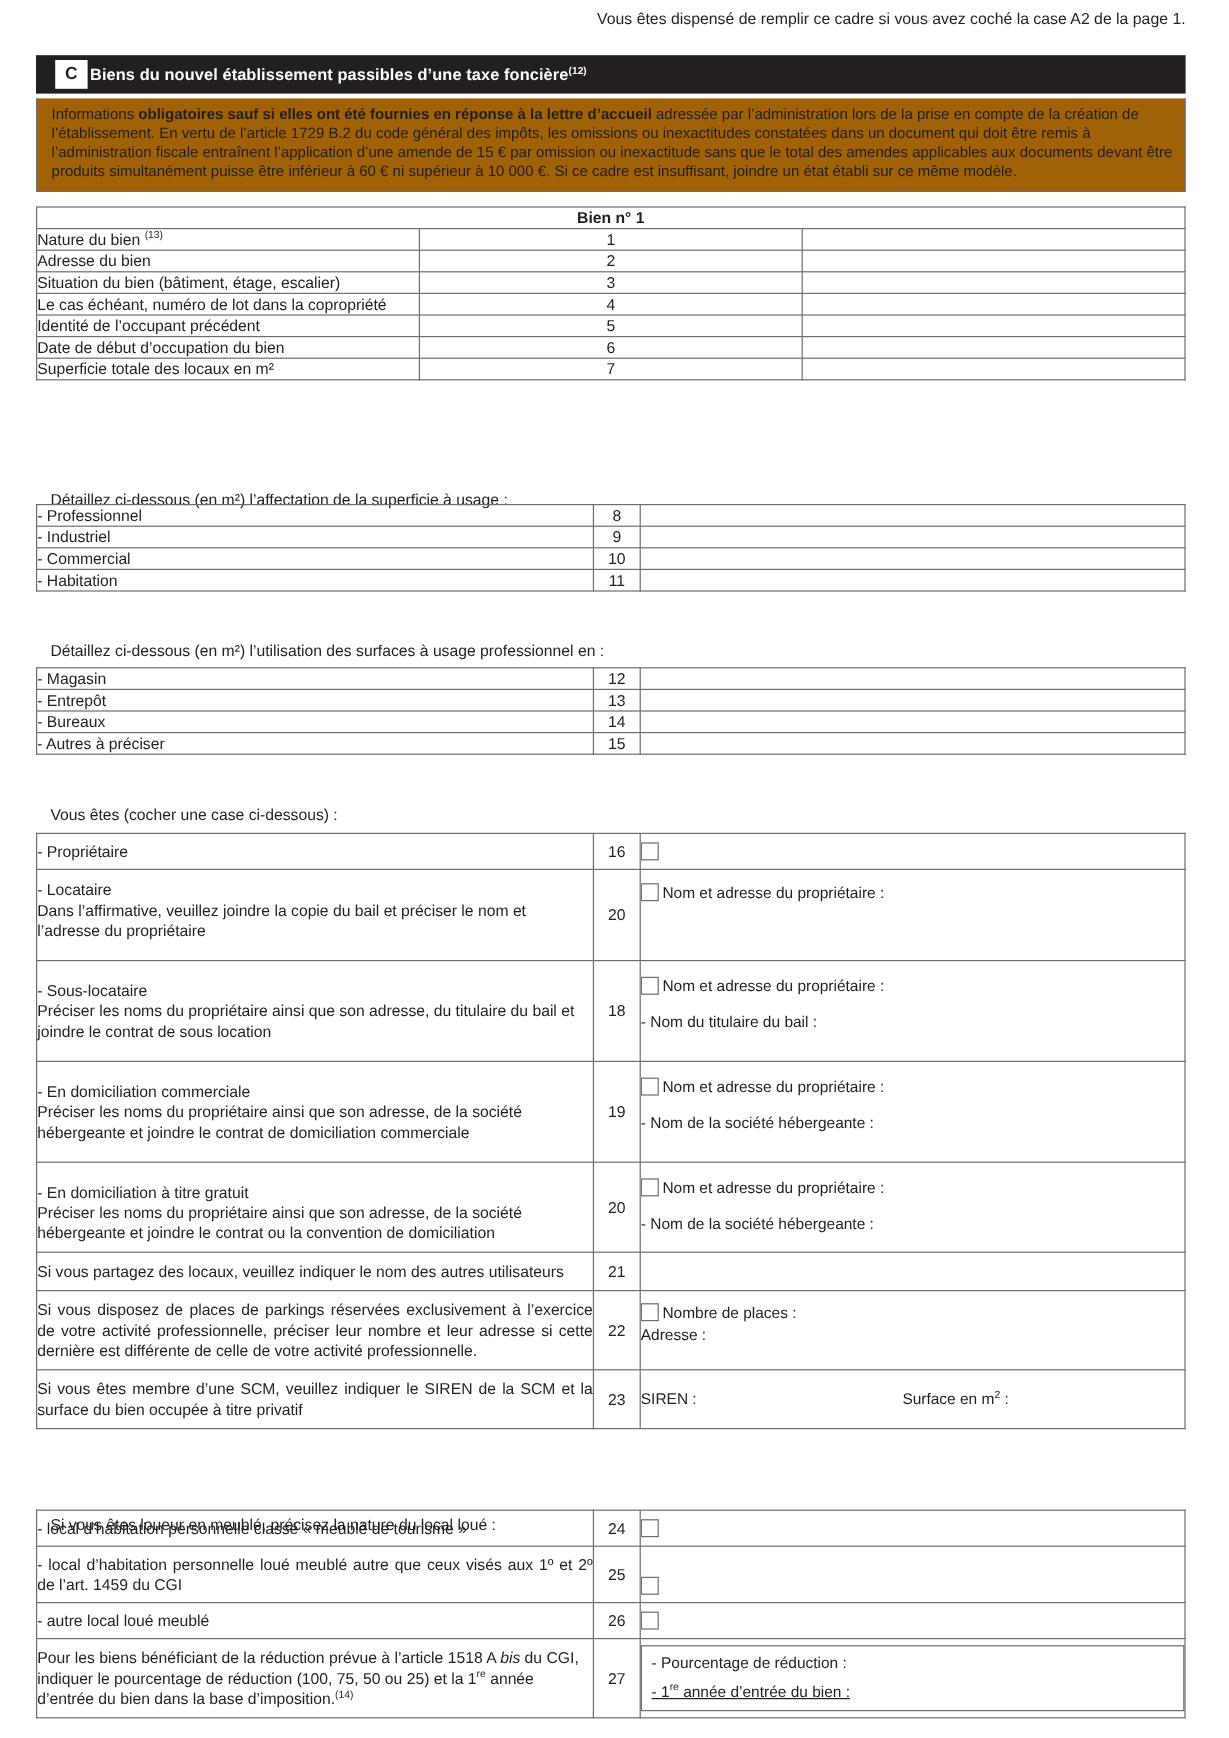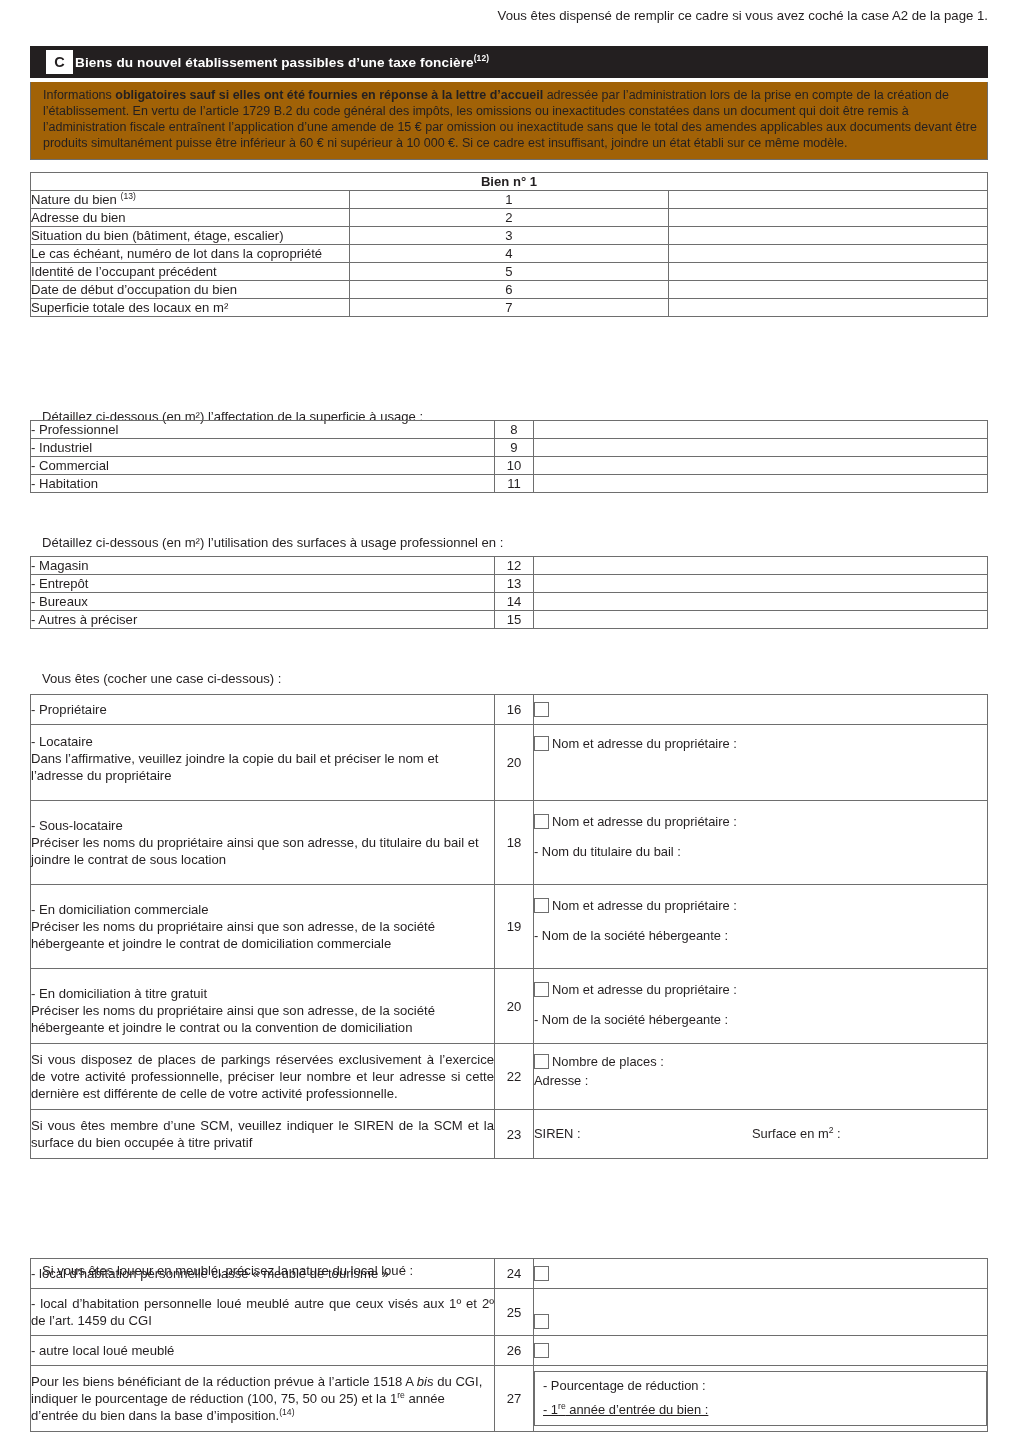--- a/index.html
+++ b/index.html
@@ -324,20 +324,25 @@
         <span class="stack-line" style="margin-top:0">- En domiciliation à titre gratuit</span>
         <span style="display:block">Préciser les noms du propriétaire ainsi que son adresse, de la société hébergeante et joindre le contrat ou la convention de domiciliation</span>
       </td>
       <td class="c-num">20</td>
       <td class="c-val" style="vertical-align:top;padding-top:12px;">
         <span class="stack-line" style="margin-top:0"><span class="cbx"></span><span class="cbx-lbl">Nom et adresse du propriétaire :</span></span>
         <span class="stack-line cbx-lbl">- Nom de la société hébergeante :</span>
       </td>
     </tr>
 
+    <tr>
+      <td class="c-label justify" style="padding-top:7px;padding-bottom:7px;">Si vous partagez des locaux, veuillez indiquer le nom des autres utilisateurs</td>
+      <td class="c-num">21</td>
+      <td class="c-val">&nbsp;</td>
+    </tr>
 
     <tr>
       <td class="c-label justify" style="padding-top:7px;padding-bottom:7px;">Si vous disposez de places de parkings réservées exclusivement à l’exercice de votre activité professionnelle, préciser leur nombre et leur adresse si cette dernière est différente de celle de votre activité professionnelle.</td>
       <td class="c-num">22</td>
       <td class="c-val" style="vertical-align:top;padding-top:9px;">
         <span class="stack-line" style="margin-top:0"><span class="cbx"></span><span class="cbx-lbl">Nombre de places :</span></span>
         <span class="stack-line cbx-lbl" style="margin-top:2px">Adresse :</span>
       </td>
     </tr>
 

